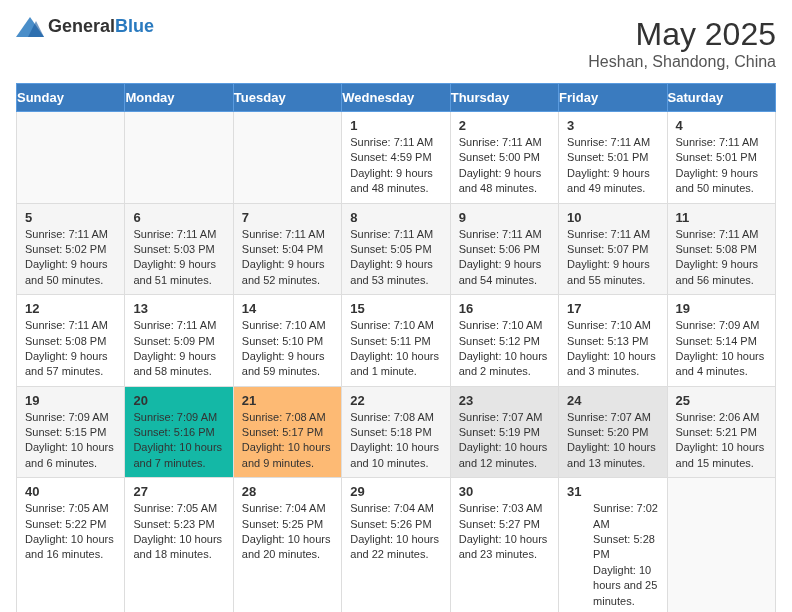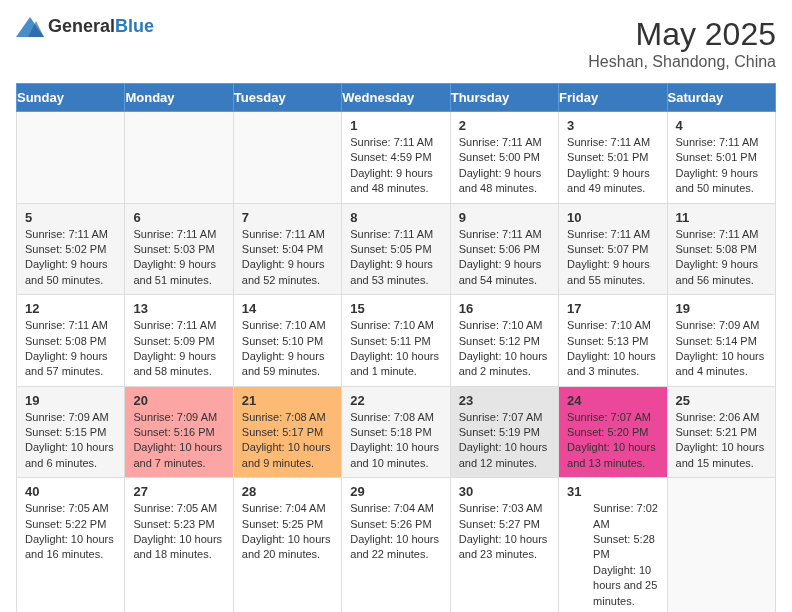--- a/index.html
+++ b/index.html
@@ -230,21 +230,21 @@
 Daylight: 10 hours and 4 minutes.</div>
         </td>
       </tr>
       <tr>
         <td style="background-color: rgb(245, 245, 245);">
           <span class="day-number">19</span>
           <div class="day-info" style="white-space: pre-line;">Sunrise: 7:09 AM
 Sunset: 5:15 PM
 Daylight: 10 hours and 6 minutes.</div>
         </td>
-        <td style="background-color: #fca5a5;">
+        <td style="background-color: #14b8a6;">
           <span class="day-number">20</span>
           <div class="day-info" style="white-space: pre-line;">Sunrise: 7:09 AM
 Sunset: 5:16 PM
 Daylight: 10 hours and 7 minutes.</div>
         </td>
         <td style="background-color: #fdba74;">
           <span class="day-number">21</span>
           <div class="day-info" style="white-space: pre-line;">Sunrise: 7:08 AM
 Sunset: 5:17 PM
 Daylight: 10 hours and 9 minutes.</div>
@@ -254,21 +254,21 @@
           <div class="day-info" style="white-space: pre-line;">Sunrise: 7:08 AM
 Sunset: 5:18 PM
 Daylight: 10 hours and 10 minutes.</div>
         </td>
         <td style="background-color: #e5e5e5;">
           <span class="day-number">23</span>
           <div class="day-info" style="white-space: pre-line;">Sunrise: 7:07 AM
 Sunset: 5:19 PM
 Daylight: 10 hours and 12 minutes.</div>
         </td>
-        <td style="background-color: #ec4899;">
+        <td style="background-color: #e5e5e5;">
           <span class="day-number">24</span>
           <div class="day-info" style="white-space: pre-line;">Sunrise: 7:07 AM
 Sunset: 5:20 PM
 Daylight: 10 hours and 13 minutes.</div>
         </td>
         <td style="background-color: rgb(245, 245, 245);">
           <span class="day-number">25</span>
           <div class="day-info" style="white-space: pre-line;">Sunrise: 2:06 AM
 Sunset: 5:21 PM
 Daylight: 10 hours and 15 minutes.</div>

